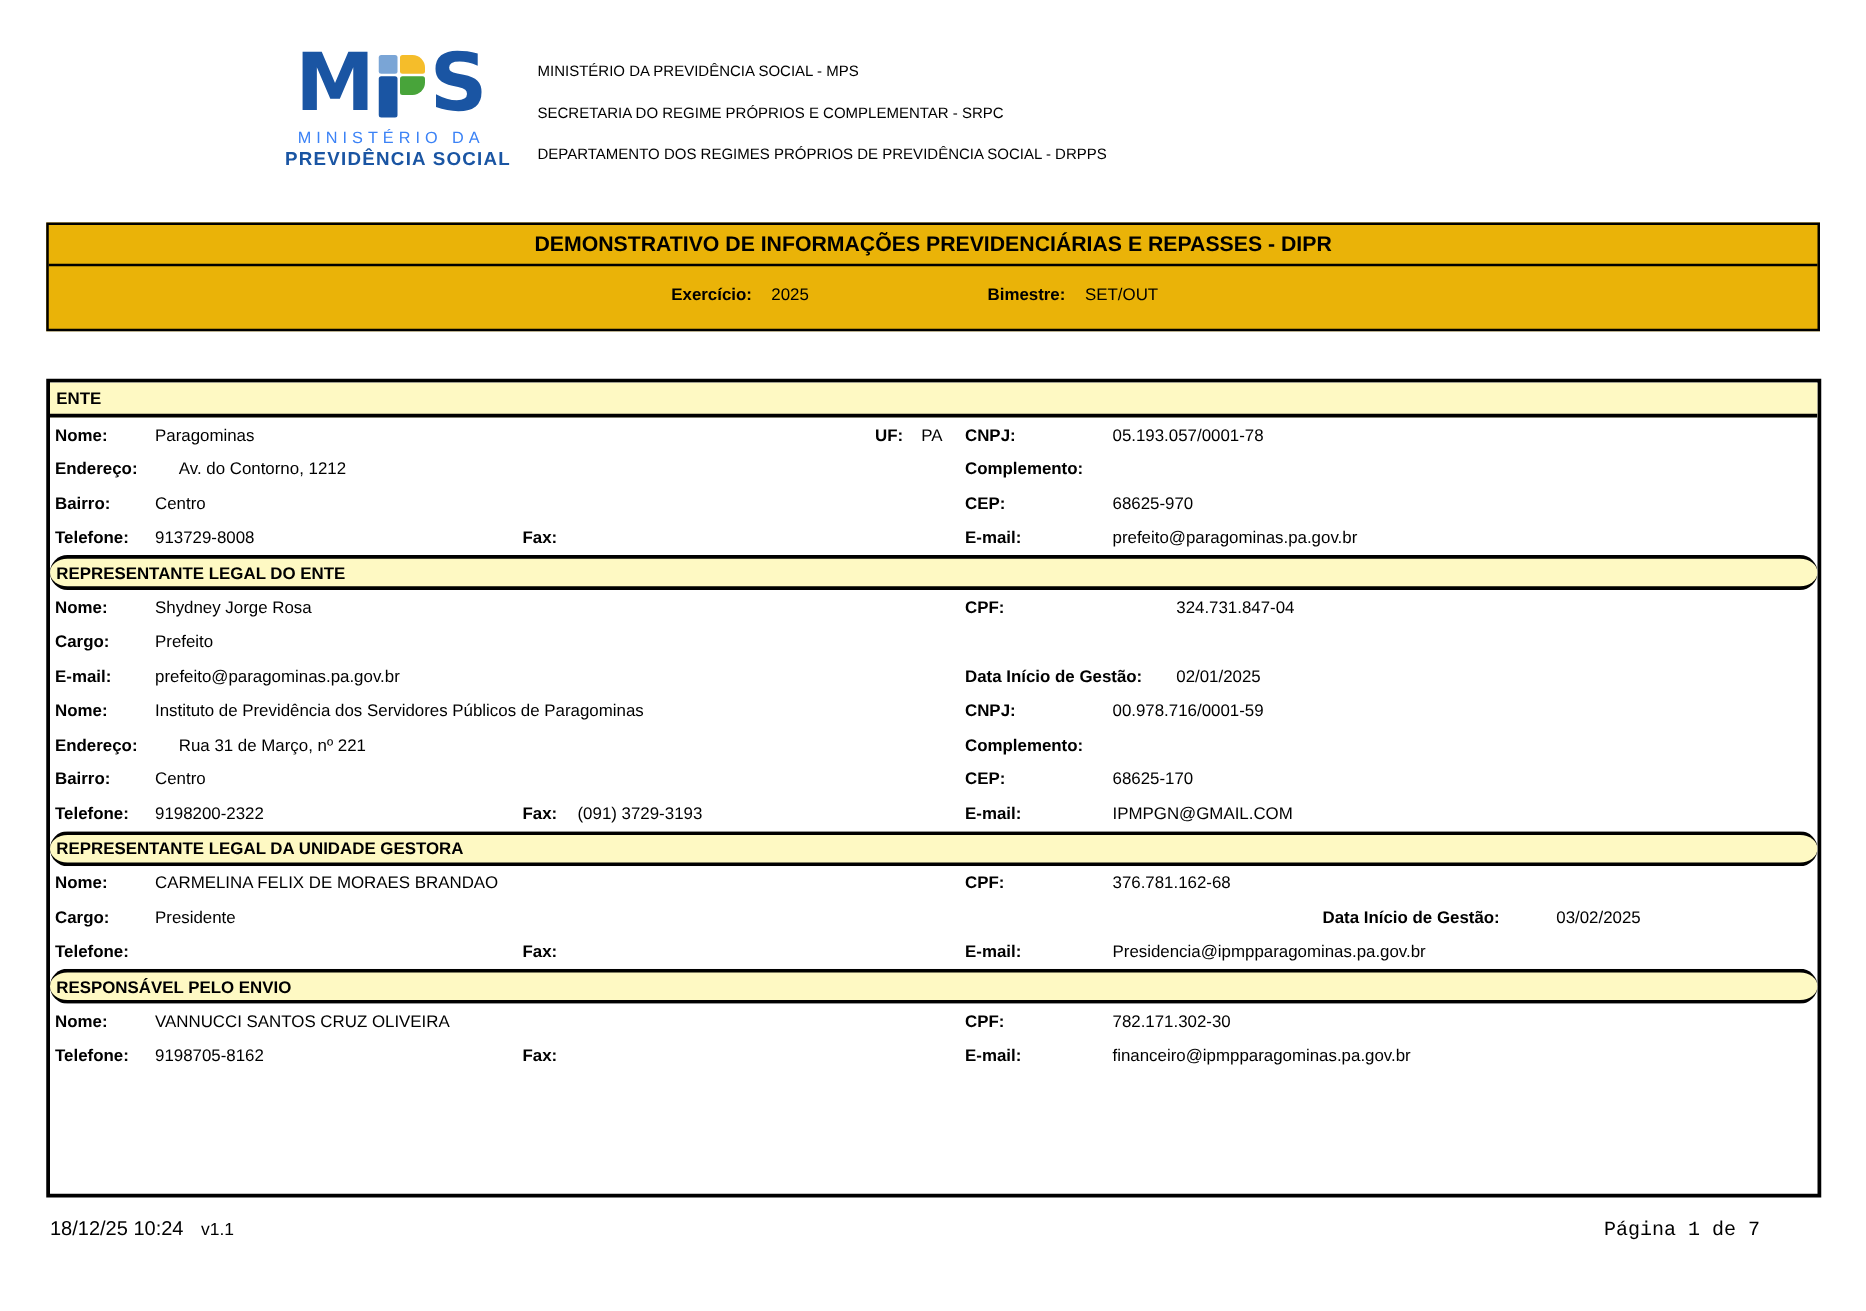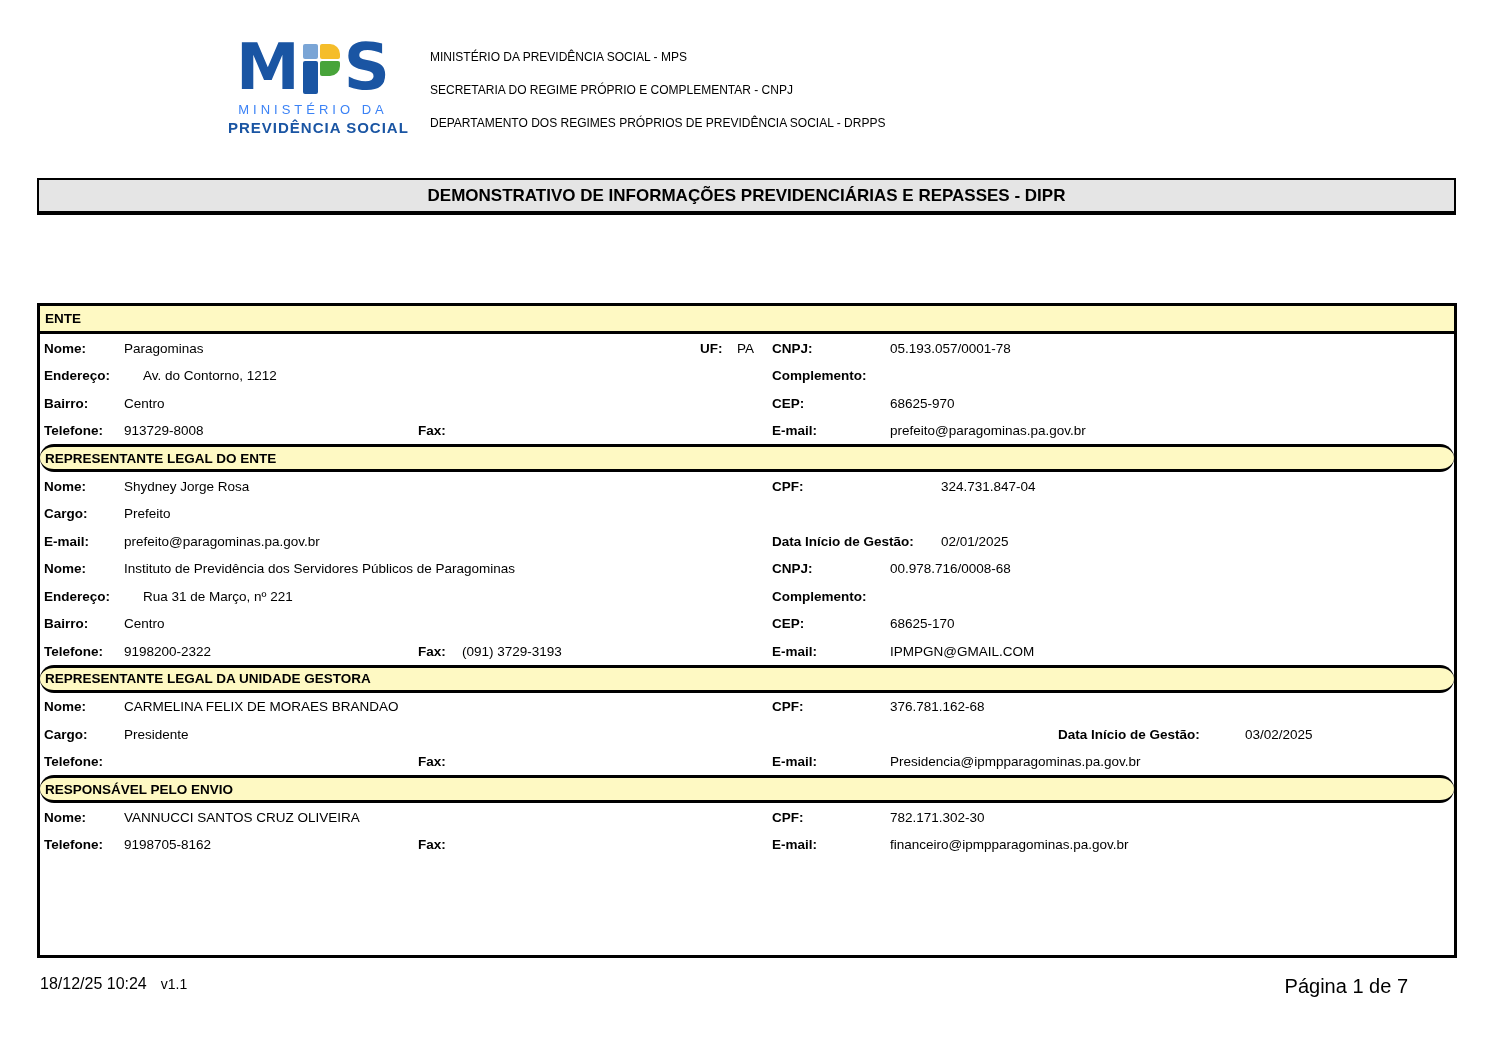--- a/index.html
+++ b/index.html
@@ -17,21 +17,21 @@
   .logo-p .lp-stem { position:absolute; left:0; top:19px; width:15px; height:33px; background:#1a55a3; border-radius:2px; }
   .logo-p .lp-yel  { position:absolute; left:17px; top:2px;  width:20px; height:15px; background:#f5bd2a; border-radius:2px 10px 2px 2px; }
   .logo-p .lp-grn  { position:absolute; left:17px; top:19px; width:20px; height:15px; background:#48a43a; border-radius:2px 2px 10px 2px; }
   .logo-sub1 { margin-top:8px; font-size:13px; letter-spacing:4px; color:#3b82f6; font-weight:500; white-space:nowrap; }
   .logo-sub2 { margin-top:2px; font-size:15px; letter-spacing:1px; color:#1a55a3; font-weight:bold; white-space:nowrap; }
 
   .org { position:absolute; left:430px; top:50px; }
   .org div { font-size:12px; font-weight:normal; margin-bottom:19px; white-space:nowrap; }
 
   
-  .title-box { position:absolute; left:37px; top:178px; width:1419px; border:2px solid #000; background:#e5e5e5; }
+  .title-box { position:absolute; left:37px; top:178px; width:1419px; border:2px solid #000; background:#eab308; }
   .title-row { height:33px; border-bottom:2px solid #000; display:flex; align-items:center; justify-content:center;
     font-size:17px; font-weight:bold; }
   .sub-row { position:relative; height:50px; }
   .sub-row span { position:absolute; top:15px; font-size:13.5px; white-space:nowrap; }
   .b { font-weight:bold; }
   .pos-exl { left:498px; } .pos-exv { left:578px; }
   .pos-bil { left:751px; } .pos-biv { left:829px; }
 
   
   .form-table { position:absolute; left:37px; top:303px; width:1420px; height:655px;
@@ -48,21 +48,21 @@
   .slot-ret { left:315px; }
   .slot-faxl{ left:378px; } .slot-faxv{ left:422px; }
   .slot-ufl { left:660px; } .slot-ufv { left:697px; }
   .slot-l2  { left:732px; } .slot-v2  { left:850px; }
   .slot-v2b { left:901px; }
   .slot-l2b { left:1018px; } .slot-v2c { left:1205px; }
 
   
   .footer-left { position:absolute; left:40px; top:975px; font-size:16px; }
   .footer-left .ver { font-size:14px; margin-left:14px; }
-  .footer-right { position:absolute; right:85px; top:975px; font-size:20px; }
+  .footer-right { position:absolute; right:85px; top:975px; font-size:16px;font-family:Liberation Mono, monospace; }
 </style>
 </head>
 <body>
 
 <div class="page">
 
   <div class="brand">
     <div class="logo-row">
       <span class="logo-letter">M</span>
       <span class="logo-p">
@@ -72,26 +72,32 @@
         <span class="lp-grn"></span>
       </span>
       <span class="logo-letter">S</span>
     </div>
     <div class="logo-sub1">MINISTÉRIO DA</div>
     <div class="logo-sub2">PREVIDÊNCIA SOCIAL</div>
   </div>
 
   <div class="org">
     <div>MINISTÉRIO DA PREVIDÊNCIA SOCIAL - MPS</div>
-    <div>SECRETARIA DO REGIME PRÓPRIO E COMPLEMENTAR - CNPJ</div>
+    <div>SECRETARIA DO REGIME PRÓPRIOS E COMPLEMENTAR - SRPC</div>
     <div>DEPARTAMENTO DOS REGIMES PRÓPRIOS DE PREVIDÊNCIA SOCIAL - DRPPS</div>
   </div>
 
   <div class="title-box">
     <div class="title-row">DEMONSTRATIVO DE INFORMAÇÕES PREVIDENCIÁRIAS E REPASSES - DIPR</div>
+    <div class="sub-row">
+      <span class="b pos-exl">Exercício:</span>
+      <span class="pos-exv">2025</span>
+      <span class="b pos-bil">Bimestre:</span>
+      <span class="pos-biv">SET/OUT</span>
+    </div>
   </div>
 
   <div class="form-table">
       <div class="sec-header">ENTE</div>
       <div class="form-row">
         <span class="slot-l1 b">Nome:</span>
         <span class="slot-v1">Paragominas</span>
         <span class="slot-ufl b">UF:</span>
         <span class="slot-ufv">PA</span>
         <span class="slot-l2 b">CNPJ:</span>
@@ -129,21 +135,21 @@
       <div class="form-row">
         <span class="slot-l1 b">E-mail:</span>
         <span class="slot-v1">prefeito@paragominas.pa.gov.br</span>
         <span class="slot-l2 b">Data Início de Gestão:</span>
         <span class="slot-v2b">02/01/2025</span>
       </div>
       <div class="form-row">
         <span class="slot-l1 b">Nome:</span>
         <span class="slot-v1">Instituto de Previdência dos Servidores Públicos de Paragominas</span>
         <span class="slot-l2 b">CNPJ:</span>
-        <span class="slot-v2">00.978.716/0008-68</span>
+        <span class="slot-v2">00.978.716/0001-59</span>
       </div>
       <div class="form-row">
         <span class="slot-l1 b">Endereço:</span>
         <span class="slot-v1i">Rua 31 de Março, nº 221</span>
         <span class="slot-l2 b">Complemento:</span>
       </div>
       <div class="form-row">
         <span class="slot-l1 b">Bairro:</span>
         <span class="slot-v1">Centro</span>
         <span class="slot-l2 b">CEP:</span>

